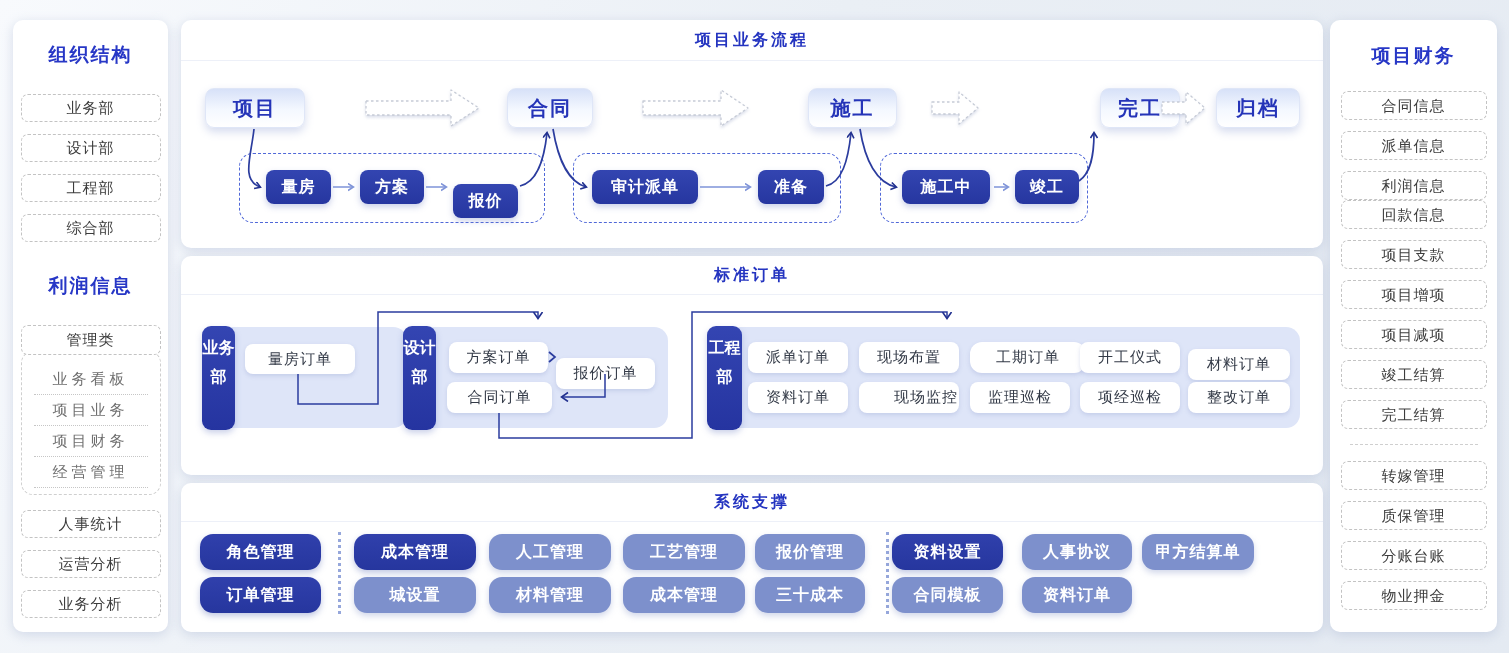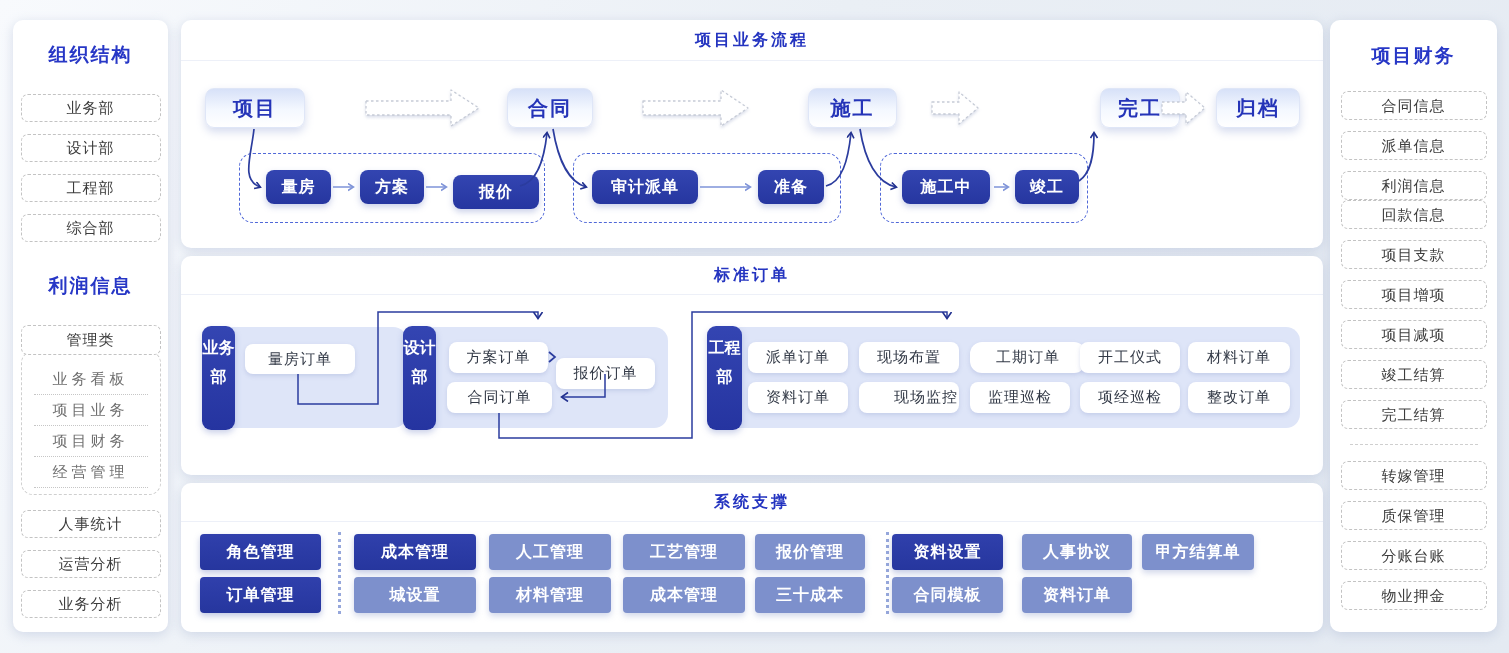--- a/index.html
+++ b/index.html
@@ -79,21 +79,21 @@
   }
   .chip {
     position:absolute; height:31px; background:#fff; border-radius:8px;
     display:flex; align-items:center; justify-content:center;
     font-size:15px; color:#333a47; letter-spacing:1px; cursor:pointer;
     box-shadow:0 2px 4px rgba(138,153,203,.30);
   }
 
   
   .supbtn {
-    position:absolute; height:36px; border-radius:4px; cursor:pointer;
+    position:absolute; height:36px; border-radius:13px; cursor:pointer;
     color:#fff; font-size:16px; font-weight:bold; letter-spacing:1px;
     display:flex; align-items:center; justify-content:center;
   }
   .supbtn.dark   { background:linear-gradient(180deg,#3040ac,#26369e); box-shadow:0 3px 6px rgba(108,123,188,.42); }
   .supbtn.medium { background:#7d90cc; box-shadow:0 3px 6px rgba(128,143,198,.36); }
   .vdivider { position:absolute; top:10px; height:82px; width:0; border-left:3px dotted #96a7db; }
 </style>
 </head>
 <body>
 
@@ -130,21 +130,21 @@
         <div class="stage" style="left:627px;top:27px;width:89px;">施工</div>
         <div class="stage" style="left:871px;top:27px;width:80px;margin-left:48px;">完工</div>
         <div class="stage" style="left:1035px;top:27px;width:84px;">归档</div>
 
         <div class="dashedbox" style="left:58px;top:92px;width:306px;height:70px;"></div>
         <div class="dashedbox" style="left:392px;top:92px;width:268px;height:70px;"></div>
         <div class="dashedbox" style="left:699px;top:92px;width:208px;height:70px;"></div>
 
         <div class="subbox" style="left:85px;top:109px;width:65px;">量房</div>
         <div class="subbox" style="left:179px;top:109px;width:64px;">方案</div>
-        <div class="subbox" style="left:272px;top:114px;width:86px;">报价</div>
+        <div class="subbox" style="left:272px;top:123px;width:65px;">报价</div>
         <div class="subbox" style="left:411px;top:109px;width:106px;">审计派单</div>
         <div class="subbox" style="left:577px;top:109px;width:66px;">准备</div>
         <div class="subbox" style="left:721px;top:109px;width:88px;">施工中</div>
         <div class="subbox" style="left:834px;top:109px;width:64px;">竣工</div>
 
         <svg class="overlay" width="1142" height="186" viewBox="0 0 1142 186">
           <defs>
             <marker id="mNavy" markerUnits="userSpaceOnUse" markerWidth="10" markerHeight="10" refX="5.5" refY="4" orient="auto">
               <path d="M0.5,0.5 L6,4 L0.5,7.5" fill="none" stroke="#21308f" stroke-width="1.6"></path>
             </marker>
@@ -193,21 +193,21 @@
 
         <div class="chip" style="left:64px;top:49px;width:110px;height:30px;">量房订单</div>
         <div class="chip" style="left:268px;top:47px;width:99px;">方案订单</div>
         <div class="chip" style="left:375px;top:47px;width:99px;margin-top:16px;">报价订单</div>
         <div class="chip" style="left:266px;top:87px;width:105px;">合同订单</div>
 
         <div class="chip" style="left:567px;top:47px;width:100px;">派单订单</div>
         <div class="chip" style="left:678px;top:47px;width:100px;">现场布置</div>
         <div class="chip" style="left:789px;top:47px;width:116px;border-radius:12px;">工期订单</div>
         <div class="chip" style="left:899px;top:47px;width:100px;">开工仪式</div>
-        <div class="chip" style="left:1007px;top:47px;width:102px;">材料订单</div>
+        <div class="chip" style="left:1007px;top:54px;width:102px;">材料订单</div>
         <div class="chip" style="left:567px;top:87px;width:100px;">资料订单</div>
         <div class="chip" style="left:678px;top:87px;width:100px;padding-left:34px;">现场监控</div>
         <div class="chip" style="left:789px;top:87px;width:100px;">监理巡检</div>
         <div class="chip" style="left:899px;top:87px;width:100px;">项经巡检</div>
         <div class="chip" style="left:1007px;top:87px;width:102px;">整改订单</div>
 
         <svg class="overlay" width="1142" height="179" viewBox="0 0 1142 179">
           <defs>
             <marker id="mNavy2" markerUnits="userSpaceOnUse" markerWidth="12" markerHeight="12" refX="6.5" refY="5" orient="auto">
               <path d="M0.5,0.5 L7,5 L0.5,9.5" fill="none" stroke="#21308f" stroke-width="1.6"></path>

